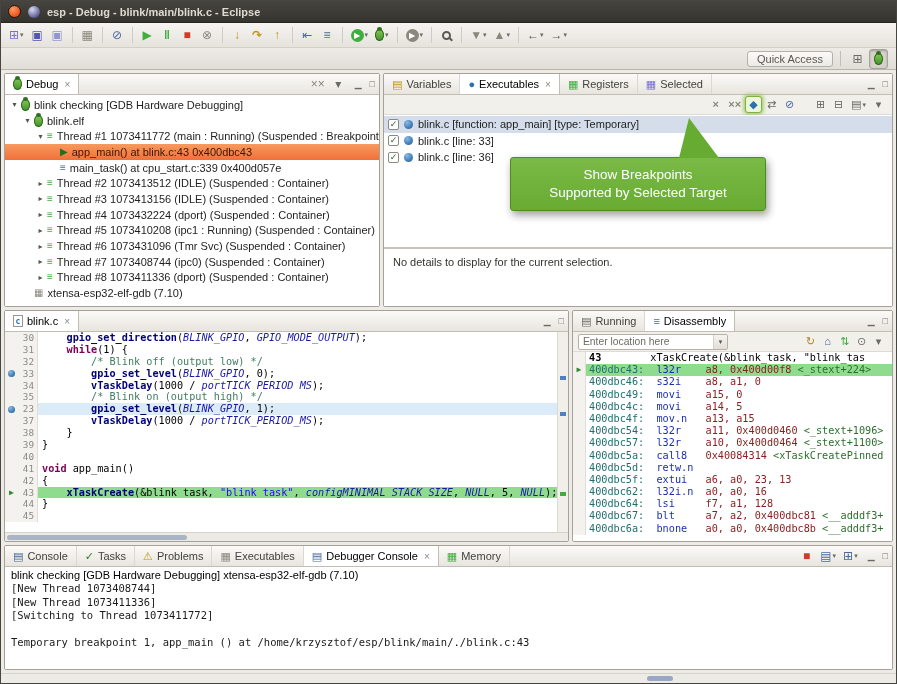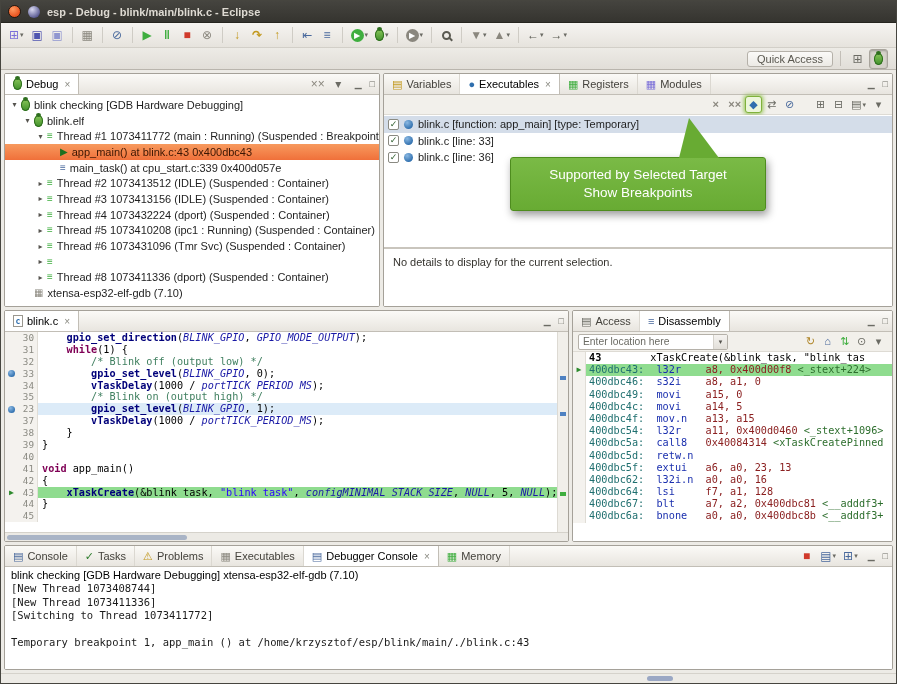--- a/index.html
+++ b/index.html
@@ -371,20 +371,21 @@
               <span class="tlabel2">Thread #5 1073410208 (ipc1 : Running) (Suspended : Container)</span>
             </div>
             <div class="trow" style="padding-left: 30px;">
               <span class="exp">▸</span>
               <span class="g tico" style="color: rgb(63, 174, 63); font-weight: bold;">≡</span>
               <span class="tlabel2">Thread #6 1073431096 (Tmr Svc) (Suspended : Container)</span>
             </div>
             <div class="trow" style="padding-left: 30px;">
               <span class="exp">▸</span>
               <span class="g tico" style="color: rgb(63, 174, 63); font-weight: bold;">≡</span>
+              <span class="tlabel2">Thread #7 1073408744 (ipc0) (Suspended : Container)</span>
             </div>
             <div class="trow" style="padding-left: 30px;">
               <span class="exp">▸</span>
               <span class="g tico" style="color: rgb(63, 174, 63); font-weight: bold;">≡</span>
               <span class="tlabel2">Thread #8 1073411336 (dport) (Suspended : Container)</span>
             </div>
             <div class="trow" style="padding-left: 17px;">
               <span class="exp"></span>
               <span class="g tico" style="color: rgb(138, 135, 126);">▦</span>
               <span class="tlabel2">xtensa-esp32-elf-gdb (7.10)</span>
@@ -403,21 +404,21 @@
                 <span class="g" style="color: rgb(47, 111, 174);">●</span>
                 <span class="tlabel">Executables</span>
                 <span class="tclose">×</span>
               </div>
               <div class="tab">
                 <span class="g" style="color: rgb(63, 174, 63);">▦</span>
                 <span class="tlabel">Registers</span>
               </div>
               <div class="tab">
                 <span class="g" style="color: rgb(123, 111, 216);">▦</span>
-                <span class="tlabel">Modules</span>
+                <span class="tlabel">Selected</span>
               </div>
             </div>
           <div class="spacer"></div>
           <span class="mm">▁</span>
           <span class="mm">□</span>
         </div>
         <div class="viewbar rightward" id="bp-tools">
             <span class="ticon">
               <span class="g" style="color: rgb(138, 135, 126); font-weight: bold;">×</span>
             </span>
@@ -463,22 +464,22 @@
               <div class="bprow">
                 <span class="cb">✓</span>
                 <span class="bpdot"></span>
                 <span>blink.c [line: 36]</span>
               </div>
             </div>
           <div class="bp-divider"></div>
           <div class="bp-details">No details to display for the current selection.</div>
           <div class="callout">
             <div class="callout-arrow"></div>
+            <div class="callout-line">Show Breakpoints</div>
             <div class="callout-line">Supported by Selected Target</div>
-            <div class="callout-line">Show Breakpoints</div>
           </div>
         </div>
       </section>
     </div>
 
     <div class="row mid">
 
       <section class="panel editor">
         <div class="tabbar">
           <div class="tabs" id="editor-tabs">
@@ -588,21 +589,21 @@
         <div class="hscroll">
           <div class="hthumb"></div>
         </div>
       </section>
 
       <section class="panel outline">
         <div class="tabbar">
           <div class="tabs" id="outline-tabs">
               <div class="tab">
                 <span class="g" style="color: rgb(107, 107, 100);">▤</span>
-                <span class="tlabel">Access</span>
+                <span class="tlabel">Running</span>
               </div>
               <div class="tab active">
                 <span class="g" style="color: rgb(73, 105, 156);">≡</span>
                 <span class="tlabel">Disassembly</span>
               </div>
             </div>
           <div class="spacer"></div>
           <span class="mm">▁</span>
           <span class="mm">□</span>
         </div>
@@ -631,20 +632,21 @@
             </div>
         </div>
         <div class="disasm" id="disasm-rows">
             <div class="drow"><span class="dmark"></span><span class="dtext"><span class="dnum">43</span>        <span class="dsrc">xTaskCreate(&amp;blink_task, "blink_tas</span></span></div>
             <div class="drow current"><span class="dmark">▶</span><span class="dtext"><span class="daddr">400dbc43:</span>  <span class="dmn">l32r    </span><span class="dops">a8, 0x400d00f8 </span><span class="dsym">&lt;_stext+224&gt;</span></span></div>
             <div class="drow"><span class="dmark"></span><span class="dtext"><span class="daddr">400dbc46:</span>  <span class="dmn">s32i    </span><span class="dops">a8, a1, 0</span></span></div>
             <div class="drow"><span class="dmark"></span><span class="dtext"><span class="daddr">400dbc49:</span>  <span class="dmn">movi    </span><span class="dops">a15, 0</span></span></div>
             <div class="drow"><span class="dmark"></span><span class="dtext"><span class="daddr">400dbc4c:</span>  <span class="dmn">movi    </span><span class="dops">a14, 5</span></span></div>
             <div class="drow"><span class="dmark"></span><span class="dtext"><span class="daddr">400dbc4f:</span>  <span class="dmn">mov.n   </span><span class="dops">a13, a15</span></span></div>
             <div class="drow"><span class="dmark"></span><span class="dtext"><span class="daddr">400dbc54:</span>  <span class="dmn">l32r    </span><span class="dops">a11, 0x400d0460 </span><span class="dsym">&lt;_stext+1096&gt;</span></span></div>
+            <div class="drow"><span class="dmark"></span><span class="dtext"><span class="daddr">400dbc57:</span>  <span class="dmn">l32r    </span><span class="dops">a10, 0x400d0464 </span><span class="dsym">&lt;_stext+1100&gt;</span></span></div>
             <div class="drow"><span class="dmark"></span><span class="dtext"><span class="daddr">400dbc5a:</span>  <span class="dmn">call8   </span><span class="dops">0x40084314 </span><span class="dsym">&lt;xTaskCreatePinned</span></span></div>
             <div class="drow"><span class="dmark"></span><span class="dtext"><span class="daddr">400dbc5d:</span>  <span class="dmn">retw.n  </span></span></div>
             <div class="drow"><span class="dmark"></span><span class="dtext"><span class="daddr">400dbc5f:</span>  <span class="dmn">extui   </span><span class="dops">a6, a0, 23, 13</span></span></div>
             <div class="drow"><span class="dmark"></span><span class="dtext"><span class="daddr">400dbc62:</span>  <span class="dmn">l32i.n  </span><span class="dops">a0, a0, 16</span></span></div>
             <div class="drow"><span class="dmark"></span><span class="dtext"><span class="daddr">400dbc64:</span>  <span class="dmn">lsi     </span><span class="dops">f7, a1, 128</span></span></div>
             <div class="drow"><span class="dmark"></span><span class="dtext"><span class="daddr">400dbc67:</span>  <span class="dmn">blt     </span><span class="dops">a7, a2, 0x400dbc81 </span><span class="dsym">&lt;__adddf3+</span></span></div>
             <div class="drow"><span class="dmark"></span><span class="dtext"><span class="daddr">400dbc6a:</span>  <span class="dmn">bnone   </span><span class="dops">a0, a0, 0x400dbc8b </span><span class="dsym">&lt;__adddf3+</span></span></div>
           </div>
       </section>
     </div>

